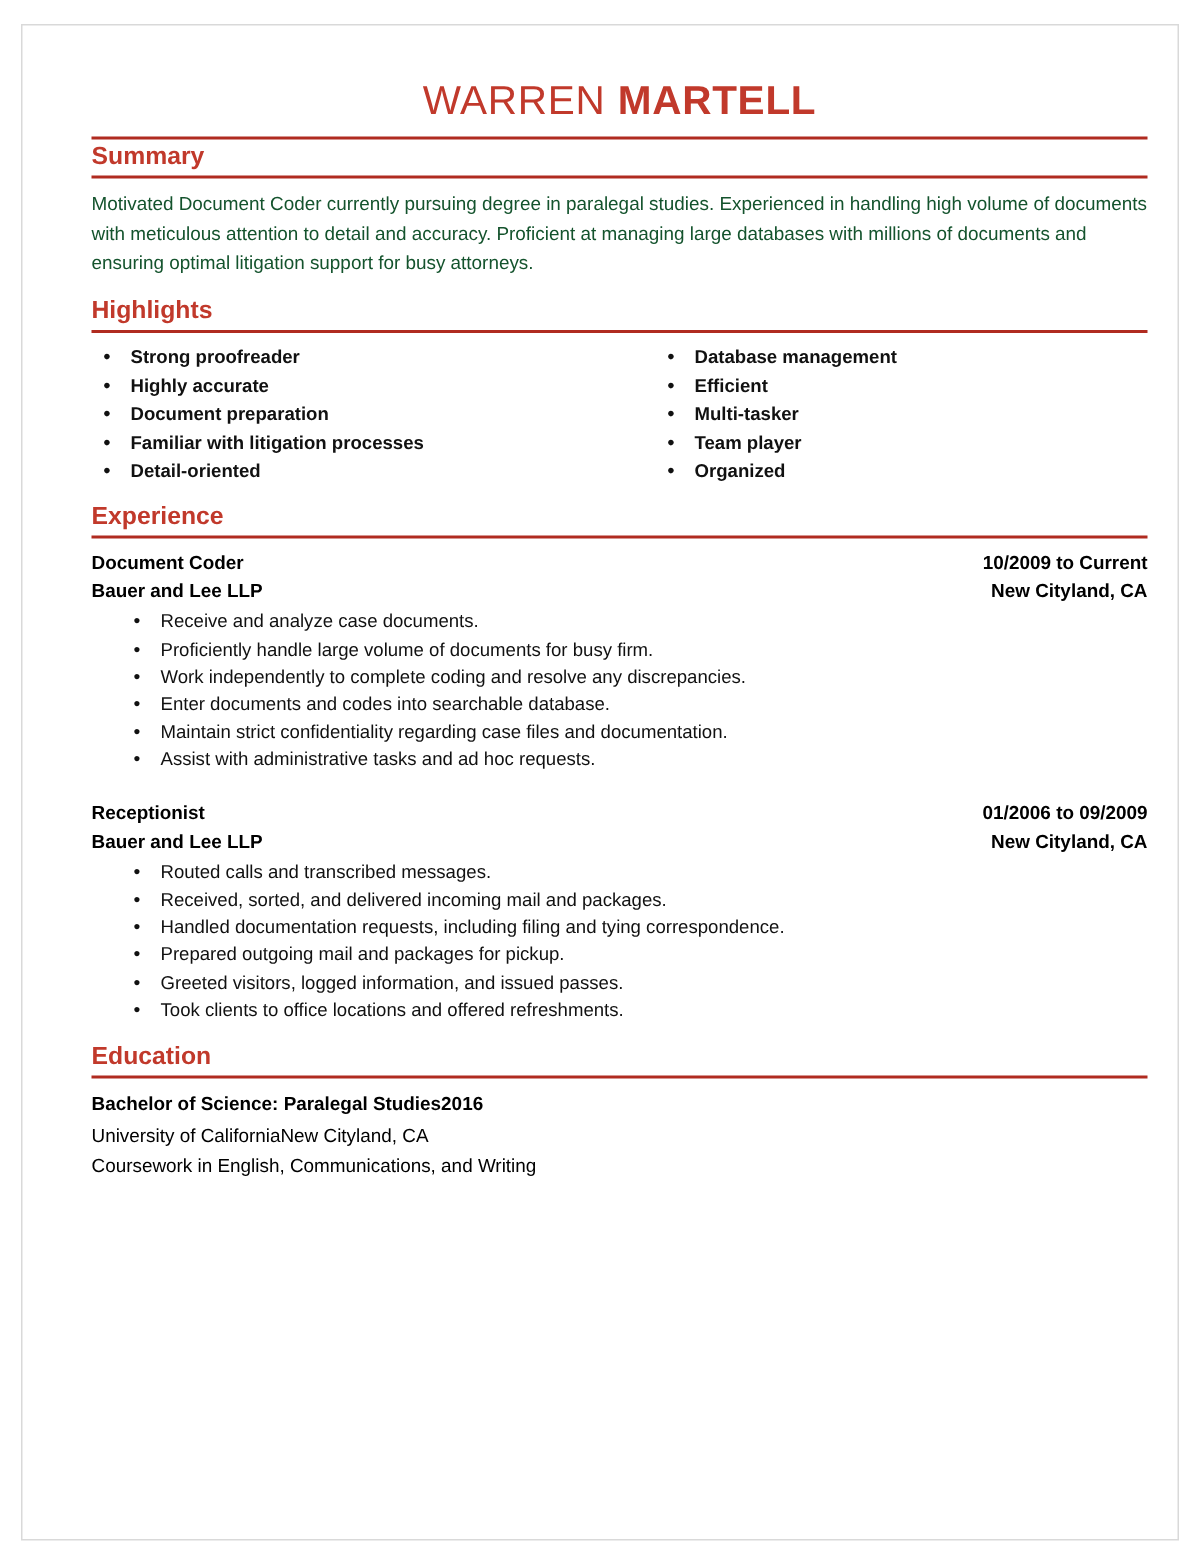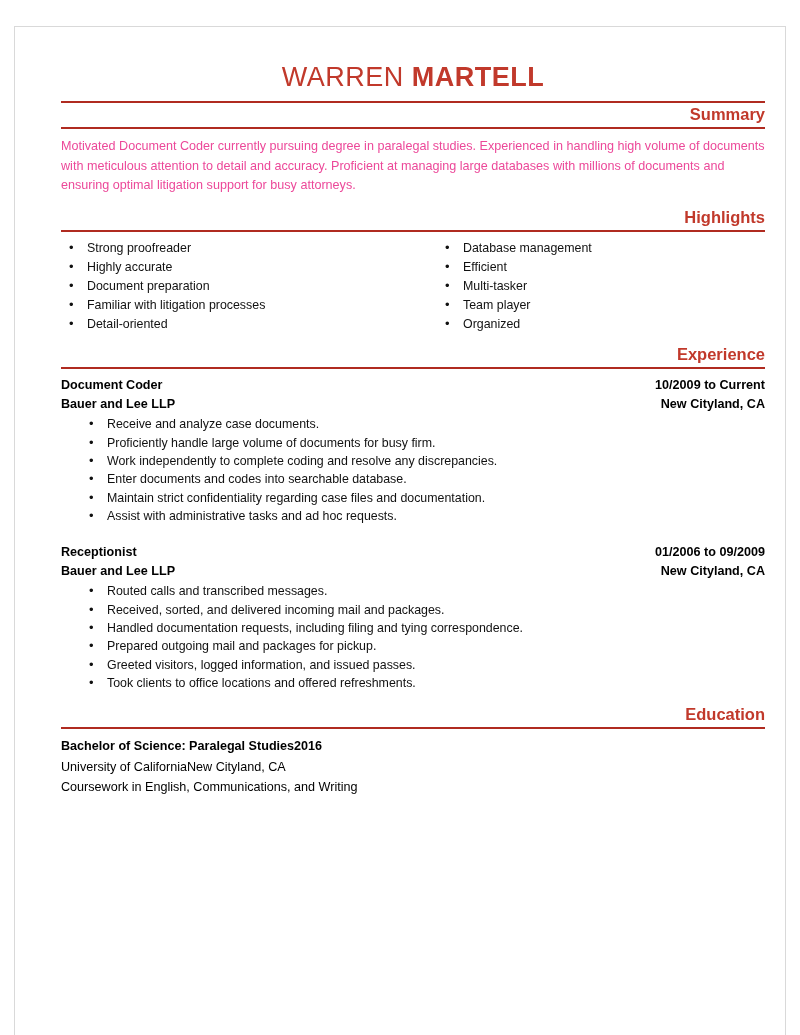--- a/index.html
+++ b/index.html
@@ -9,21 +9,21 @@
   body {
     width: 800px;
     height: 1035px;
     background: #ffffff;
     font-family: "Liberation Sans", sans-serif;
     color: #000000;
     position: relative;
   }
   .page {
     position: absolute;
-    left: 0; top: 14px;
+    left: 0; top: 4px;
     width: 800px;
     height: 836px;
     background: #ffffff;
     box-sizing: border-box;
     padding-left: 12px;
   }
   .sheet {
     position: absolute;
     left: 14px;
     top: 12px;
@@ -66,48 +66,49 @@
   .contact {
     text-align: center;
     font-size: 11.5px;
     color: #000;
     padding: 8px 0 8px 0;
     line-height: 1.3;
   }
 
   
   .section-title {
-    text-align: right;
+    text-align: left;
     color: #c1392b;
     font-size: 16.5px;
     font-weight: bold;
     padding: 2px 0 3px 0;
   }
   .section-rule {
     border-top: 2px solid #b02b20;
     height: 0;
   }
 
   
   .summary-text {
     font-size: 12.6px;
     line-height: 1.55;
     padding: 8px 0 10px 0;
     text-align: left;
-    color: #ec4899;
+    color: #14532d;
   }
 
   
   .highlights {
     display: flex;
     padding: 8px 0 8px 0;
   }
   .hl-col {
     width: 50%;
     box-sizing: border-box;
+    font-weight: bold;
   }
   .hl-col.right { padding-left: 24px; }
   ul.bullets {
     list-style: none;
     margin: 0;
     padding: 0;
   }
   ul.bullets li {
     position: relative;
     padding-left: 26px;

